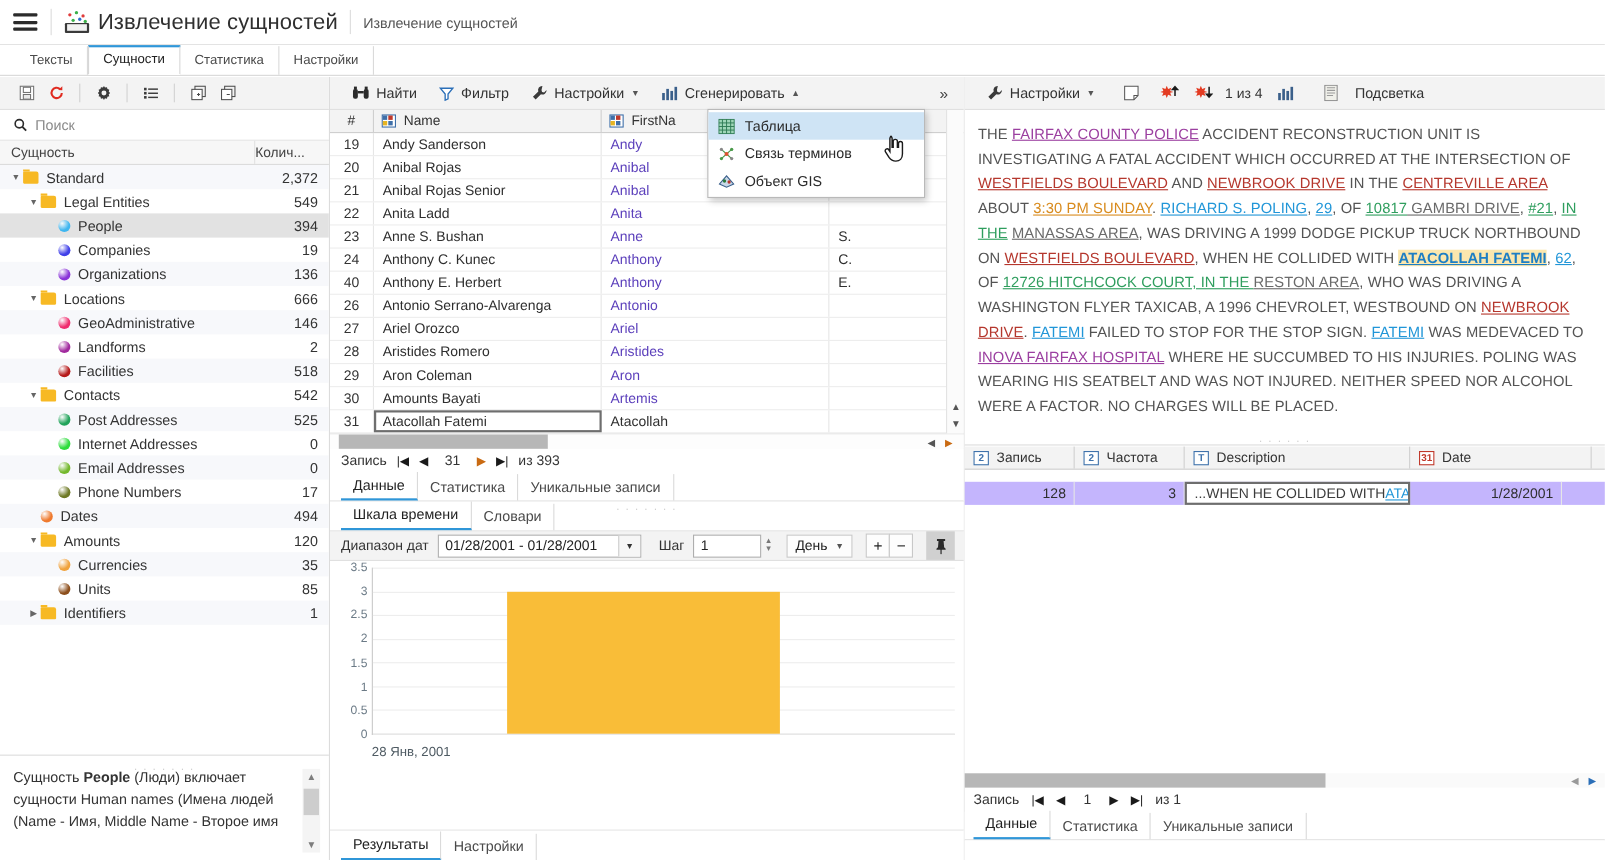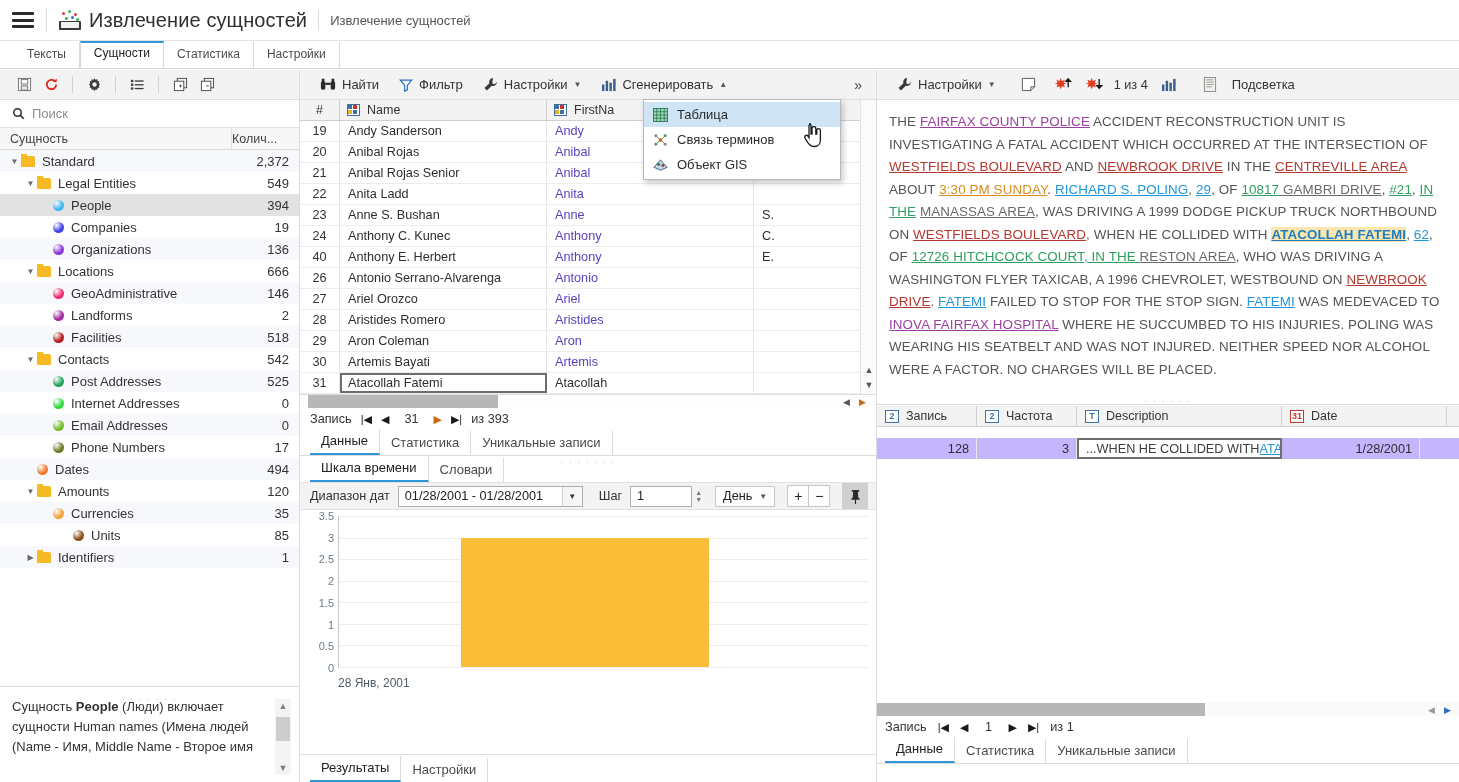--- a/index.html
+++ b/index.html
@@ -397,21 +397,21 @@
           </div>
           <div class="trow">
             <div class="lbl" style="padding-left: 40px;">
               <span class="arrow empty">▪</span>
               <span class="bullet" style="background: radial-gradient(circle at 32% 28%, rgba(255, 255, 255, 0.8), rgb(240, 162, 60) 58%, rgb(240, 162, 60));"></span>
               <span>Currencies</span>
             </div>
             <div class="cnt">35</div>
           </div>
           <div class="trow">
-            <div class="lbl" style="padding-left: 60px;">
+            <div class="lbl" style="padding-left: 40px;">
               <span class="arrow empty">▪</span>
               <span class="bullet" style="background: radial-gradient(circle at 32% 28%, rgba(255, 255, 255, 0.8), rgb(141, 79, 28) 58%, rgb(141, 79, 28));"></span>
               <span>Units</span>
             </div>
             <div class="cnt">85</div>
           </div>
           <div class="trow">
             <div class="lbl" style="padding-left: 24px;">
               <span class="arrow">▶</span>
               <span class="folder"></span>
@@ -602,21 +602,21 @@
               <div class="gc" style="width: 107px;"></div>
             </div>
             <div class="grow">
               <div class="gc num" style="width: 40px;">29</div>
               <div class="gc" style="width: 207px;">Aron Coleman</div>
               <div class="gc fn" style="width: 207px;">Aron</div>
               <div class="gc" style="width: 107px;"></div>
             </div>
             <div class="grow">
               <div class="gc num" style="width: 40px;">30</div>
-              <div class="gc" style="width: 207px;">Artemis Bayati</div>
+              <div class="gc" style="width: 207px;">Amounts Bayati</div>
               <div class="gc fn" style="width: 207px;">Artemis</div>
               <div class="gc" style="width: 107px;"></div>
             </div>
             <div class="grow">
               <div class="gc num" style="width: 40px;">31</div>
               <div class="gc selcell" style="width: 207px;">Atacollah Fatemi</div>
               <div class="gc" style="width: 207px;">Atacollah</div>
               <div class="gc" style="width: 107px;"></div>
             </div>
           </div>

